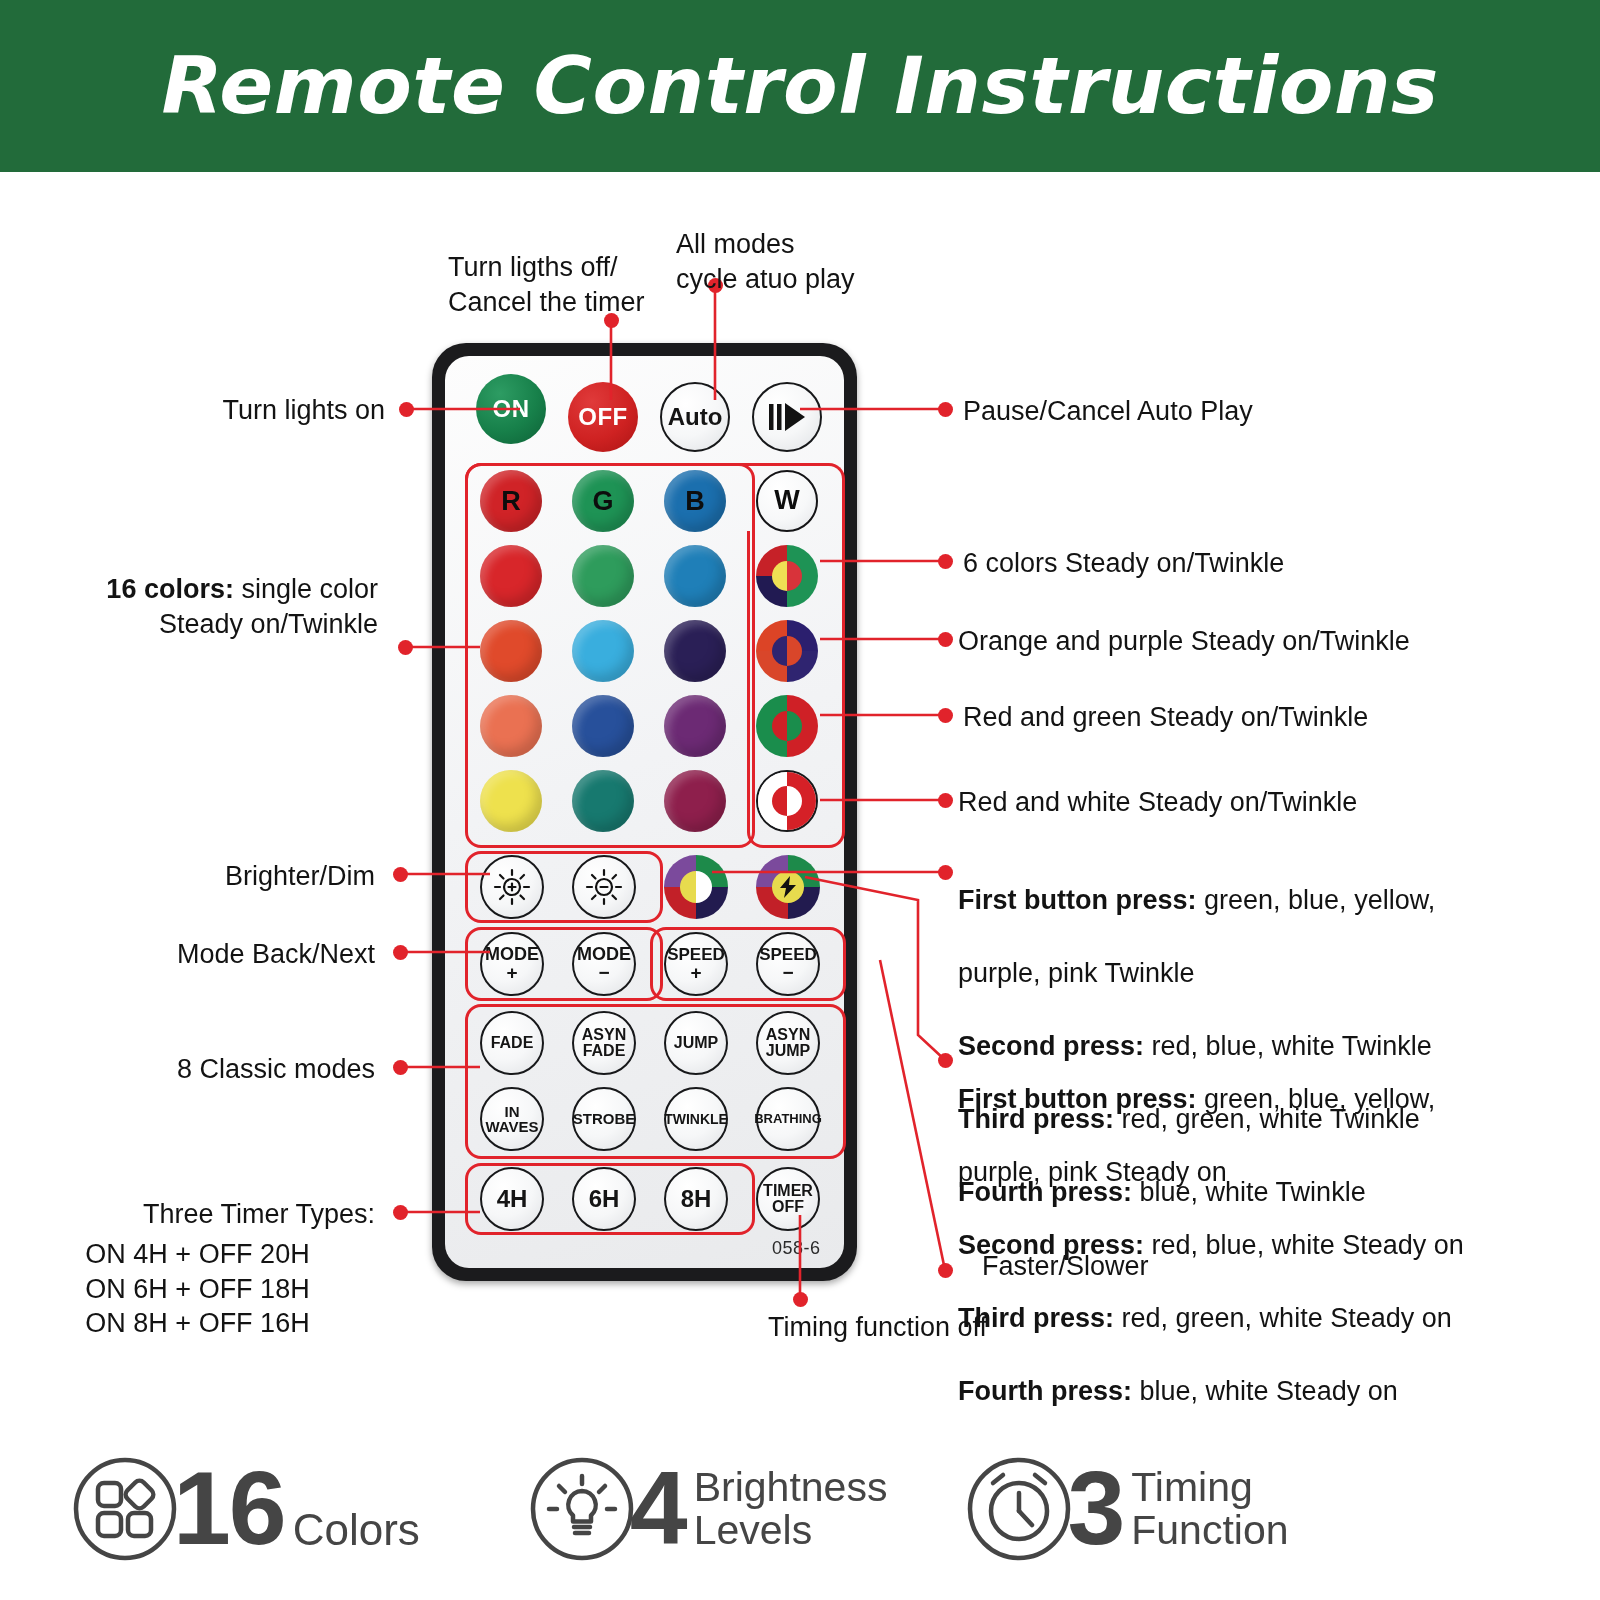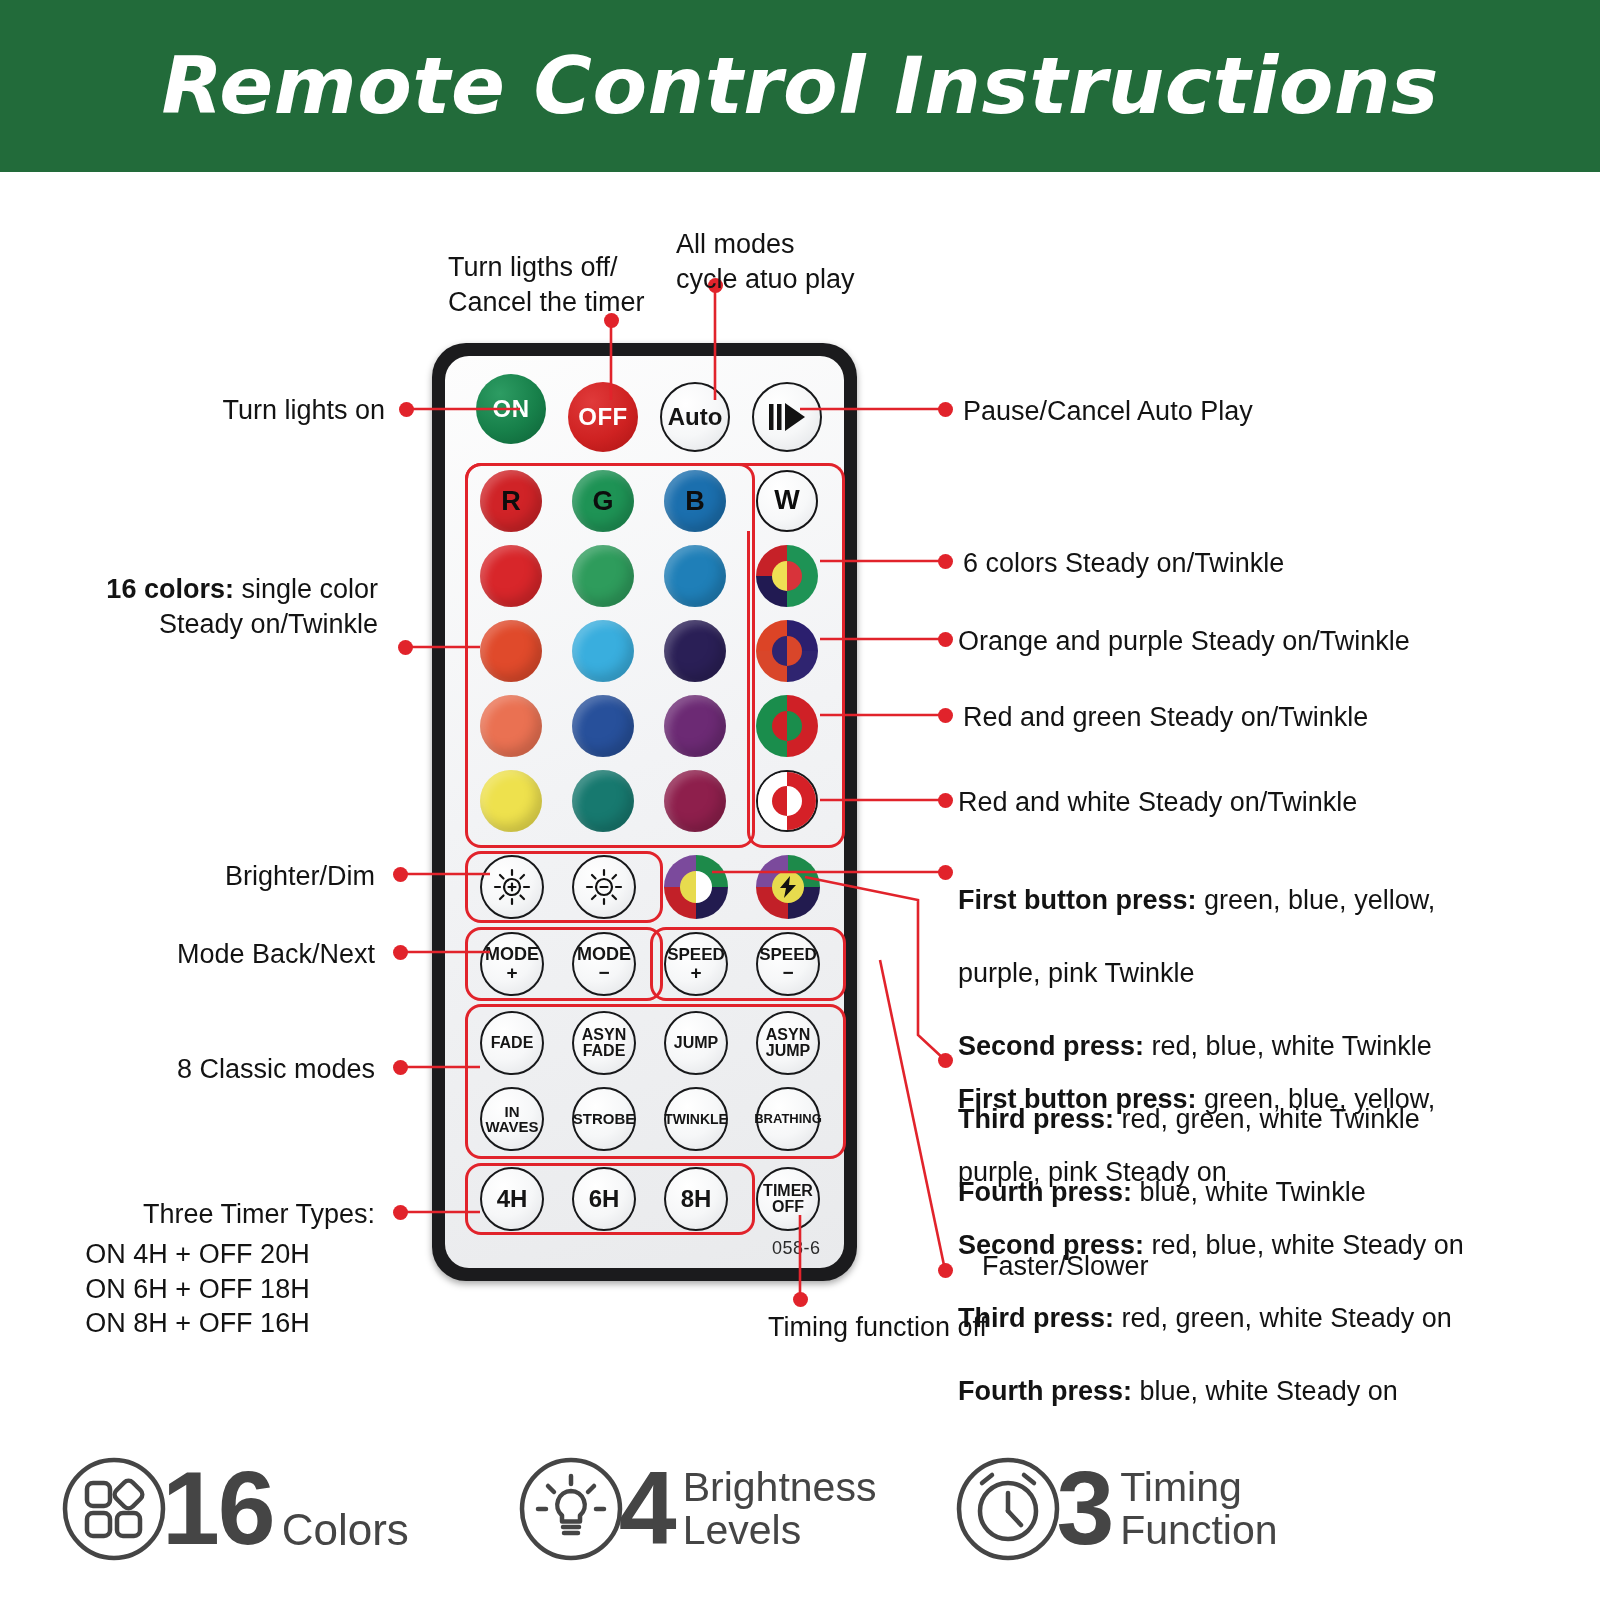--- a/index.html
+++ b/index.html
@@ -127,21 +127,21 @@
     position: absolute;
     width: 15px; height: 15px;
     background: #E1232B;
     border-radius: 50%;
   }
   svg.leadsvg { position: absolute; overflow: visible; }
 
   
   #features {
     position: absolute; left: 0; top: 1418px; width: 1600px; height: 182px;
-    display: flex; align-items: center;
+    display: flex; align-items: center; padding-left: 11px;
   }
   .feature { display: flex; align-items: center; }
   .feature-icon { width: 104px; height: 104px; flex: 0 0 104px; }
   .feature-num {
     font-size: 104px; font-weight: 700; color: #454545;
     font-family: "Liberation Sans", sans-serif;
     line-height: .9; margin-left: -4px; letter-spacing: -2px;
   }
   .feature-text {
     font-size: 41px; color: #454545; line-height: 1.04;

